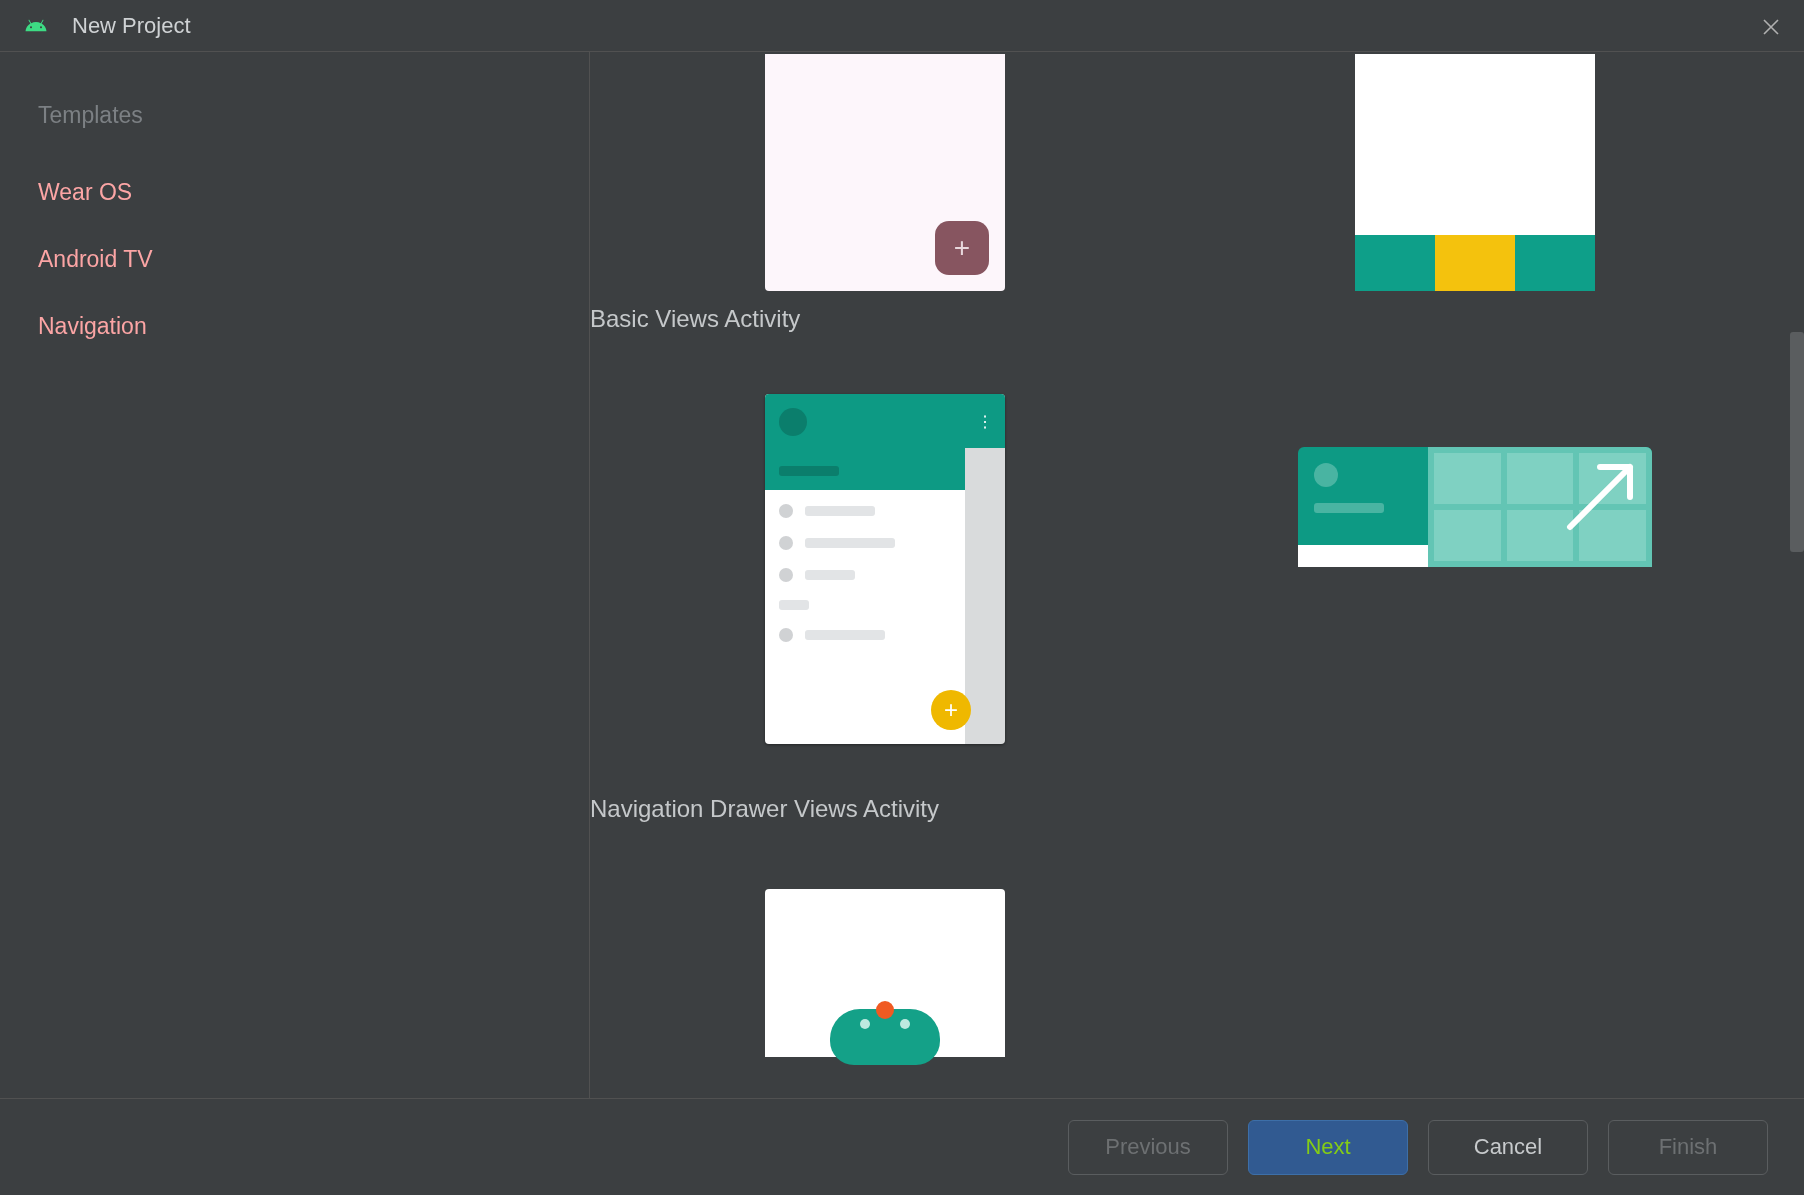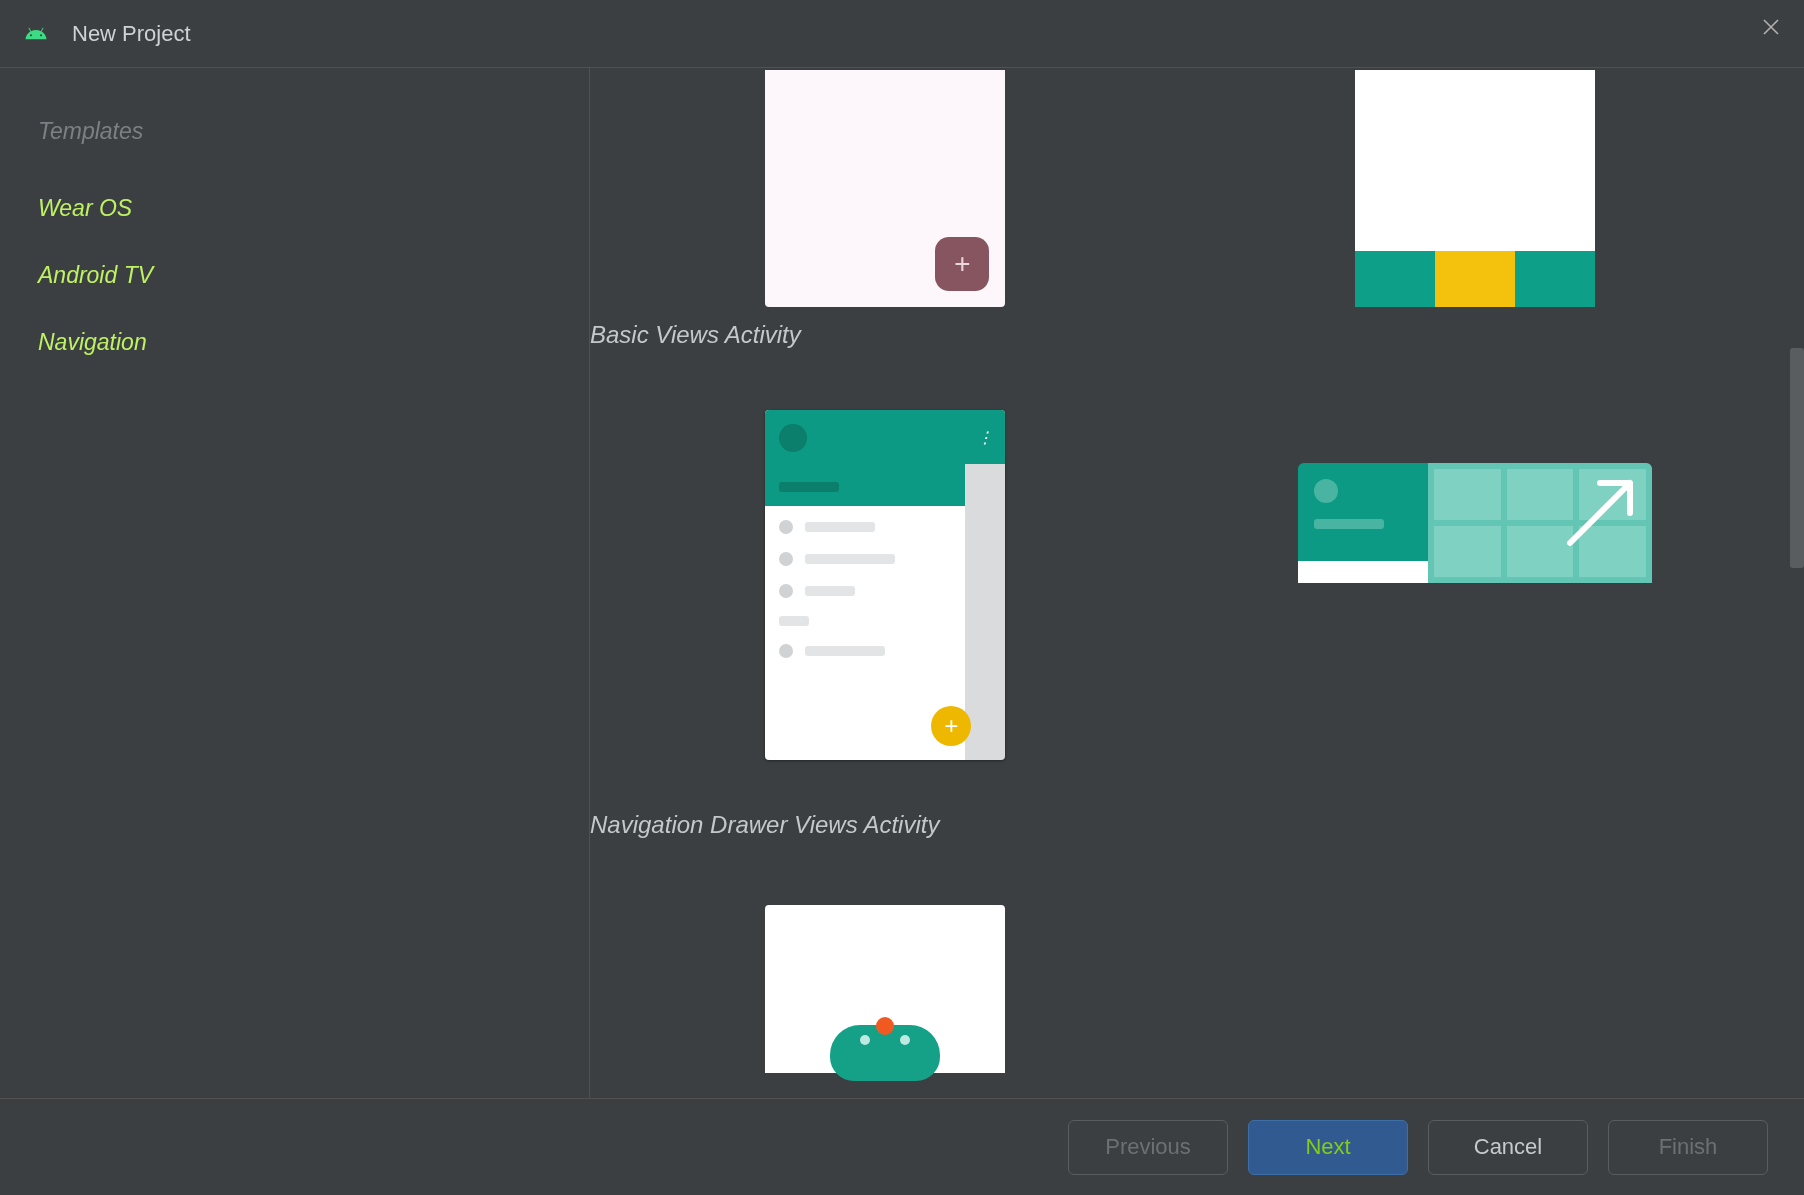--- a/index.html
+++ b/index.html
@@ -12,21 +12,21 @@
     overflow: hidden;
   }
   .window {
     width: 100%;
     height: 100%;
     display: flex;
     flex-direction: column;
     background: #3c3f41;
   }
   .titlebar {
-    height: 68px;
+    height: 52px;
     display: flex;
     align-items: center;
     padding: 0 24px;
     border-bottom: 1px solid #515151;
     position: relative;
   }
   .titlebar .android-icon {
     width: 24px;
     height: 24px;
     margin-right: 24px;
@@ -42,36 +42,35 @@
     top: 18px;
     color: #b0b0b0;
     font-size: 22px;
     cursor: pointer;
     line-height: 1;
   }
   .body {
     flex: 1;
     display: flex;
     overflow: hidden;
-    font-style: italic;
   }
   .sidebar {
     width: 590px;
     border-right: 1px solid #515151;
     padding-top: 30px;
     background: #3c3f41;
   }
   .sidebar .heading {
     font-size: 23px;
     color: #7c8084;
     padding: 20px 38px 30px 38px;
   }
   .sidebar .item {
     font-size: 23px;
-    color: #bef264;
+    color: #fca5a5;
     padding: 20px 38px;
     cursor: pointer;
   }
   .sidebar .item.selected {
     background: #0d2d4e;
     color: #e6e9eb;
   }
   .content {
     flex: 1;
     position: relative;

